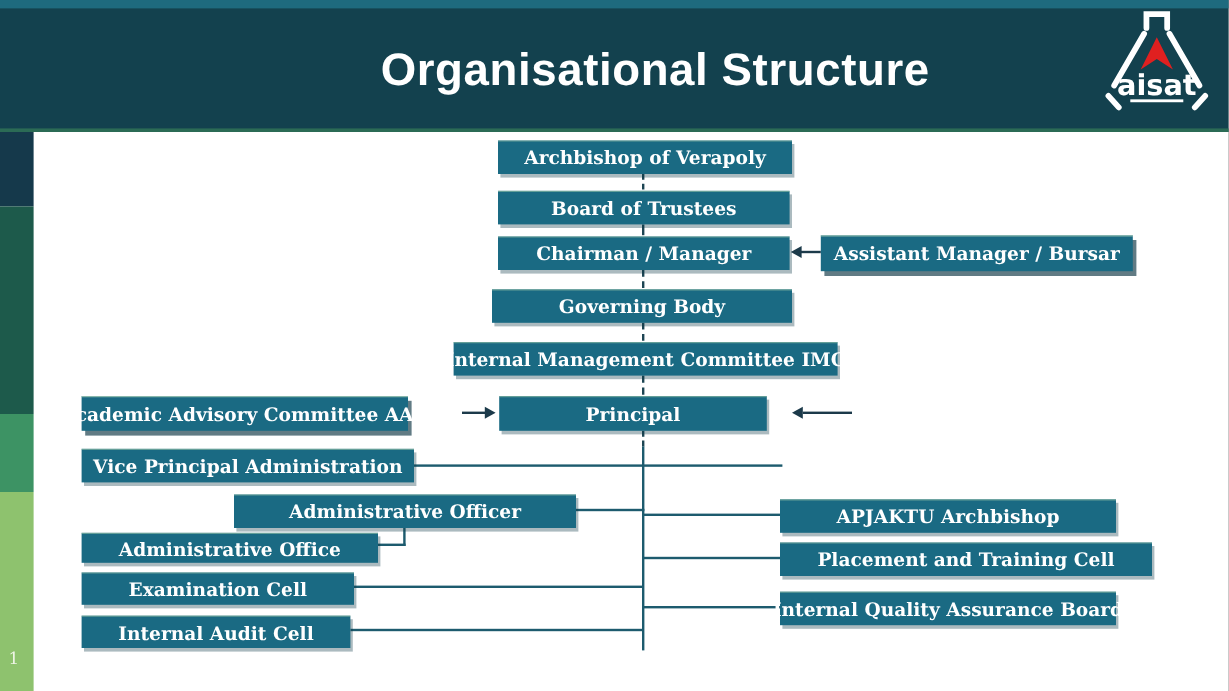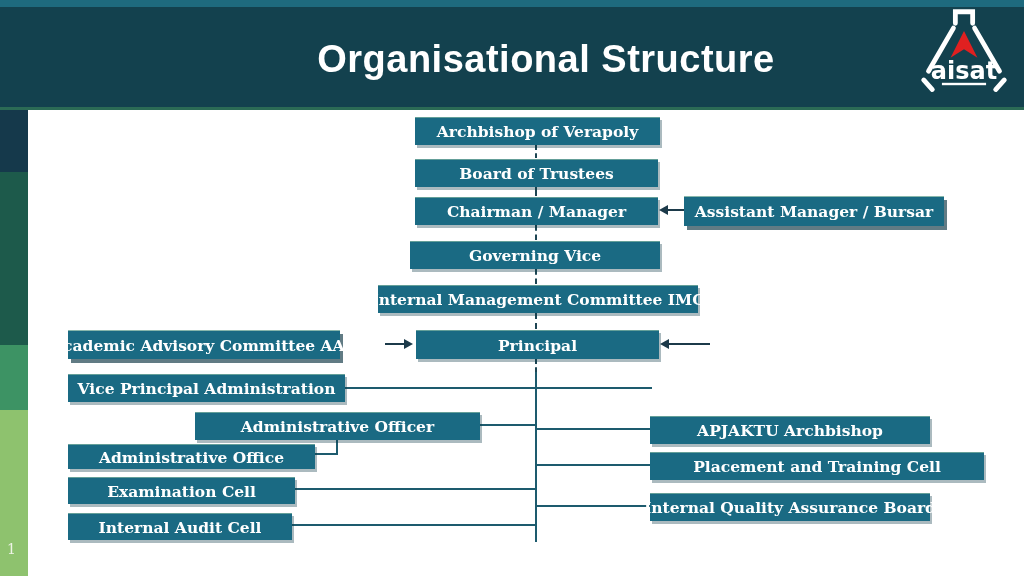--- a/index.html
+++ b/index.html
@@ -108,26 +108,26 @@
   <div class="arrow-left" style="left:659px;top:205px"></div>
   <div class="aline" style="left:385px;top:343px;width:20px"></div>
   <div class="arrow-right" style="left:404px;top:339px"></div>
   <div class="aline" style="left:669px;top:343px;width:41px"></div>
   <div class="arrow-left" style="left:660px;top:339px"></div>
 
   <div class="node" style="left:415px;top:159px;width:243px;height:27px">Board of Trustees</div>
   <div class="node" style="left:415px;top:117px;width:245px;height:27px">Archbishop of Verapoly</div>
   <div class="node" style="left:415px;top:197px;width:243px;height:27px">Chairman / Manager</div>
   <div class="node raised" style="left:684px;top:196px;width:260px;height:29px">Assistant Manager / Bursar</div>
-  <div class="node" style="left:410px;top:241px;width:250px;height:27px">Governing Vice</div>
+  <div class="node" style="left:410px;top:241px;width:250px;height:27px">Governing Body</div>
   <div class="node" style="left:378px;top:285px;width:320px;height:27px">Internal Management Committee IMC</div>
   <div class="node raised" style="left:68px;top:330px;width:272px;height:28px">Academic Advisory Committee AAC</div>
-  <div class="node" style="left:416px;top:330px;width:243px;height:28px">Principal</div>
+  <div class="node" style="left:416px;top:330px;width:223px;height:28px">Principal</div>
   <div class="node" style="left:68px;top:374px;width:277px;height:27px">Vice Principal Administration</div>
   <div class="node" style="left:195px;top:412px;width:285px;height:27px">Administrative Officer</div>
   <div class="node" style="left:650px;top:416px;width:280px;height:27px">APJAKTU Archbishop</div>
   <div class="node" style="left:68px;top:444px;width:247px;height:24px">Administrative Office</div>
-  <div class="node" style="left:650px;top:452px;width:334px;height:27px">Placement and Training  Cell</div>
+  <div class="node" style="left:650px;top:452px;width:310px;height:27px">Placement and Training  Cell</div>
   <div class="node" style="left:68px;top:477px;width:227px;height:26px">Examination Cell</div>
   <div class="node" style="left:650px;top:493px;width:280px;height:27px">Internal Quality Assurance Board</div>
   <div class="node" style="left:68px;top:513px;width:224px;height:26px">Internal Audit Cell</div>
 
 </div>
 
 </body></html>

